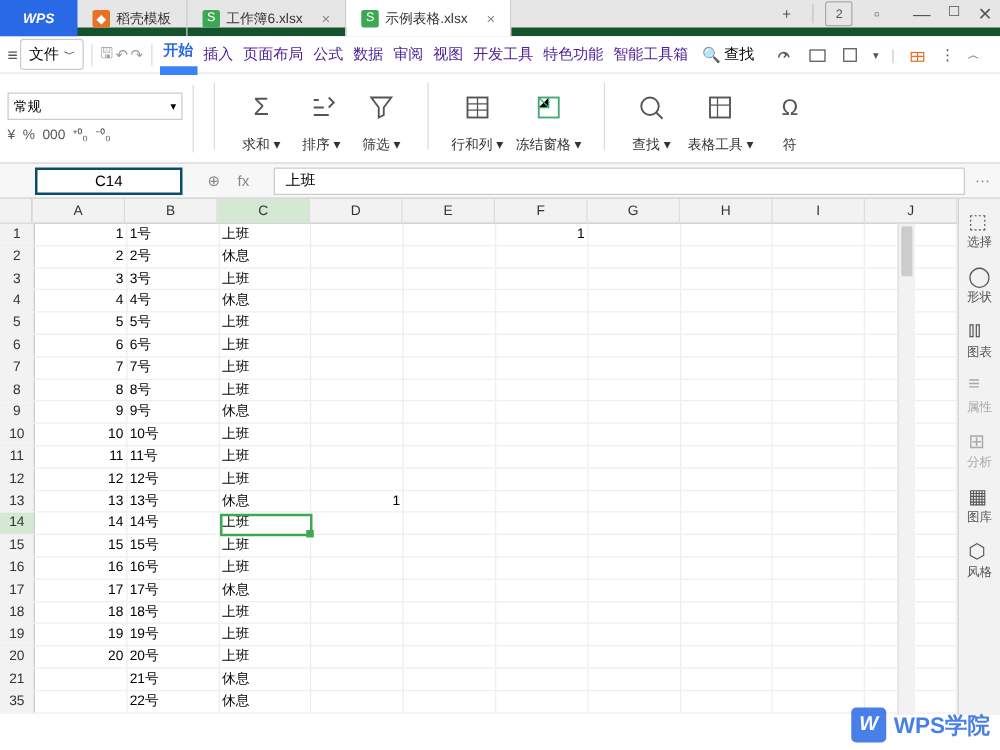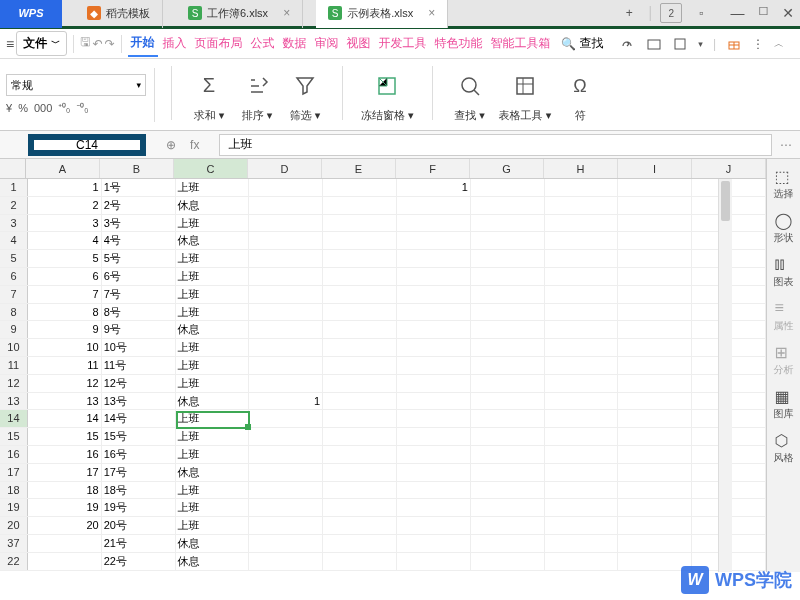--- a/index.html
+++ b/index.html
@@ -1,52 +1,52 @@
 <!DOCTYPE html>
 <html><head>
 <meta charset="utf-8">
 <style>
 * { margin: 0; padding: 0; box-sizing: border-box; font-family: "Microsoft YaHei", sans-serif; }
 body { width: 800px; height: 600px; overflow: hidden; background: #fff; position: relative; }
 
-.titlebar { height: 29px; background: #e6e6e6; display: flex; align-items: center; border-bottom: 3px solid #14532d; gap: 13px; }
+.titlebar { height: 29px; background: #e6e6e6; display: flex; border-bottom: 7px solid #14532d; }
 .app-logo { width: 62px; height: 29px; background: #2969e6; color: #fff; display: flex; align-items: center; justify-content: center; font-size: 11px; font-style: italic; font-weight: bold; }
 .tab { height: 29px; padding: 0 12px; display: flex; align-items: center; font-size: 11px; color: #333; border-right: 1px solid #ccc; gap: 5px; cursor: pointer; }
 .tab.active { background: #fff; }
 .tab-icon { width: 14px; height: 14px; border-radius: 2px; display: inline-flex; align-items: center; justify-content: center; font-size: 10px; color: #fff; }
 .tab-icon.orange { background: #e67225; }
 .tab-icon.green { background: #3da854; }
 .tab-close { color: #888; font-size: 12px; margin-left: 10px; }
 .title-right { margin-left: auto; display: flex; align-items: center; gap: 8px; padding-right: 6px; }
 .title-btn { width: 22px; height: 20px; display: flex; align-items: center; justify-content: center; font-size: 12px; color: #555; border: 1px solid transparent; }
 .title-btn.boxed { border: 1px solid #aaa; border-radius: 2px; font-size: 10px; }
 .win-controls { display: flex; gap: 14px; margin-left: 10px; }
 
 .menubar { height: 30px; background: #fff; display: flex; align-items: center; border-bottom: 1px solid #ddd; font-size: 12px; padding: 0 6px; gap: 2px; }
-.file-btn { display: flex; align-items: center; gap: 4px; padding: 3px 6px; border: 1px solid #ccc; border-radius: 3px; font-weight: bold; }
-.menu-item { padding: 4px 3px; color: #ec4899; cursor: pointer; }
-.menu-item.active { color: #2969e6; font-weight: bold; border-bottom: 2px solid #3b82f6; }
+.file-btn { display: flex; align-items: center; gap: 4px; padding: 3px 6px; border: 1px solid #ccc; border-radius: 3px; }
+.menu-item { padding: 4px 3px; color: #4c1d95; cursor: pointer; }
+.menu-item.active { color: #2969e6; font-weight: bold; border-bottom: 7px solid #3b82f6; }
 .menu-sep { width: 1px; height: 18px; background: #ddd; margin: 0 4px; }
 .undo-redo { display: flex; gap: 2px; align-items: center; }
 .search-link { display: flex; align-items: center; gap: 3px; cursor: pointer; }
 
 .menubar-right { margin-left: auto; display: flex; align-items: center; gap: 10px; padding-right: 10px; }
 .mr-icon { width: 16px; height: 16px; color: #555; cursor: pointer; }
 
 .toolbar { height: 72px; background: #fff; display: flex; align-items: center; border-bottom: 1px solid #ccc; padding: 0 6px; }
 .fmt-left { width: 140px; display: flex; flex-direction: column; gap: 4px; }
 .fmt-select { height: 22px; border: 1px solid #ccc; font-size: 11px; padding: 0 4px; background: #fff; display: flex; align-items: center; justify-content: space-between; }
 .fmt-row { display: flex; gap: 6px; align-items: center; font-size: 11px; color: #555; }
 .tool-sep { width: 1px; height: 54px; background: #ddd; margin: 0 8px; }
 .tool-group { display: flex; gap: 10px; align-items: flex-start; }
 .tool-btn { display: flex; flex-direction: column; align-items: center; gap: 2px; font-size: 11px; color: #333; cursor: pointer; min-width: 38px; }
 .tool-icon { height: 40px; display: flex; align-items: center; justify-content: center; }
 
 .formula-bar { height: 28px; background: #f7f7f7; display: flex; align-items: center; border-bottom: 1px solid #ccc; font-size: 12px; }
-.name-box { width: 118px; height: 22px; margin-left: 28px; border: 6px solid #0c4a6e; background: #fff; display: flex; align-items: center; justify-content: center; }
+.name-box { width: 118px; height: 22px; margin-left: 28px; border: 2px solid #0c4a6e; background: #fff; display: flex; align-items: center; justify-content: center; }
 .fb-icons { display: flex; gap: 14px; padding: 0 20px; color: #888; align-items: center; }
 .formula-input { flex: 1; height: 22px; border: 1px solid #ccc; background: #fff; padding: 0 8px; display: flex; align-items: center; }
 
 .sheet-area { display: flex; height: 413px; position: relative; }
 .grid-container { flex: 1; position: relative; overflow: hidden; }
 .col-headers { height: 20px; display: flex; background: #f2f2f2; border-bottom: 1px solid #ccc; }
 .corner { width: 28px; border-right: 1px solid #ccc; background: #f2f2f2; }
 .col-h { width: 74px; border-right: 1px solid #ddd; text-align: center; font-size: 11px; line-height: 20px; color: #333; }
 .col-h.sel { background: #d4e8d4; }
 .row { display: flex; height: 17.8px; border-bottom: 1px solid #eee; }
@@ -189,20 +189,29 @@
           <svg width="28" height="28" viewBox="0 0 28 28">
             <path d="M6 6h16l-6 8v6l-4 2v-8z" fill="none" stroke="#555" stroke-width="1.5"></path>
           </svg>
         </div>
         <span>筛选 ▾</span>
       </div>
       <div class="tool-sep"></div>
       <div class="tool-btn">
         <div class="tool-icon">
           <svg width="28" height="28" viewBox="0 0 28 28">
+            <rect x="6" y="6" width="16" height="16" fill="none" stroke="#555" stroke-width="1.5"></rect>
+            <path d="M6 11h16M6 16h16M14 6v16" stroke="#555"></path>
+          </svg>
+        </div>
+        <span>行和列 ▾</span>
+      </div>
+      <div class="tool-btn">
+        <div class="tool-icon">
+          <svg width="28" height="28" viewBox="0 0 28 28">
             <rect x="6" y="6" width="16" height="16" fill="none" stroke="#4a7" stroke-width="1.5"></rect>
             <path d="M6 6l8 8M6 14h8V6" stroke="#4a7"></path>
           </svg>
         </div>
         <span>冻结窗格 ▾</span>
       </div>
       <div class="tool-sep"></div>
       <div class="tool-btn">
         <div class="tool-icon">
           <svg width="28" height="28" viewBox="0 0 28 28">
@@ -514,34 +523,34 @@
           <div class="cell txt">上班</div>
           <div class="cell txt"></div>
           <div class="cell txt"></div>
           <div class="cell txt"></div>
           <div class="cell"></div>
           <div class="cell"></div>
           <div class="cell"></div>
           <div class="cell"></div>
         </div>
         <div class="row">
-          <div class="row-h">37</div>
+          <div class="row-h">21</div>
           <div class="cell txt"></div>
           <div class="cell txt">21号</div>
           <div class="cell txt">休息</div>
           <div class="cell txt"></div>
           <div class="cell txt"></div>
           <div class="cell txt"></div>
           <div class="cell"></div>
           <div class="cell"></div>
           <div class="cell"></div>
           <div class="cell"></div>
         </div>
         <div class="row">
-          <div class="row-h">22</div>
+          <div class="row-h">35</div>
           <div class="cell txt"></div>
           <div class="cell txt">22号</div>
           <div class="cell txt">休息</div>
           <div class="cell txt"></div>
           <div class="cell txt"></div>
           <div class="cell txt"></div>
           <div class="cell"></div>
           <div class="cell"></div>
           <div class="cell"></div>
           <div class="cell"></div>

